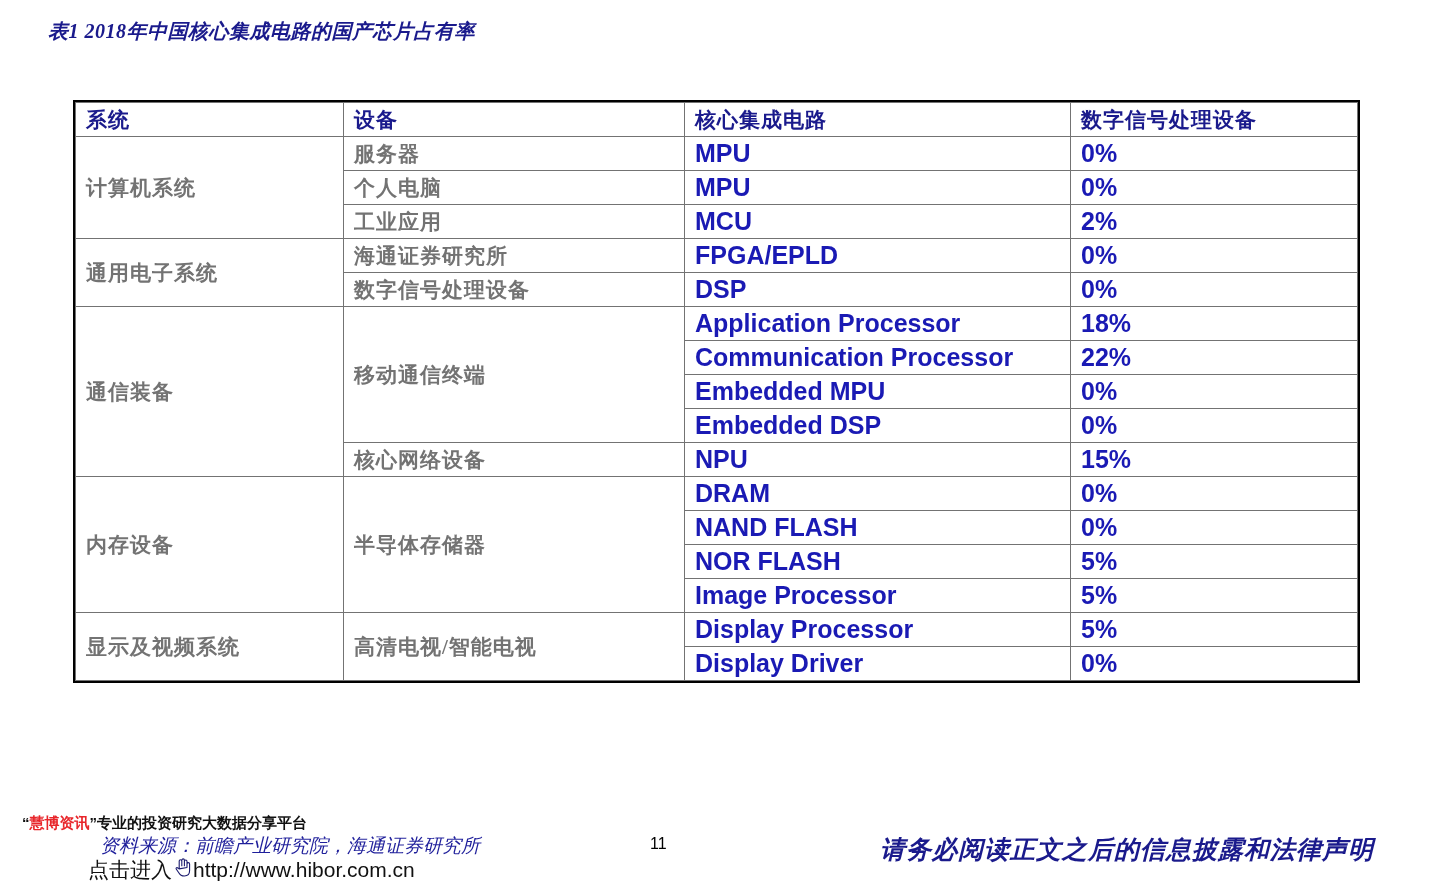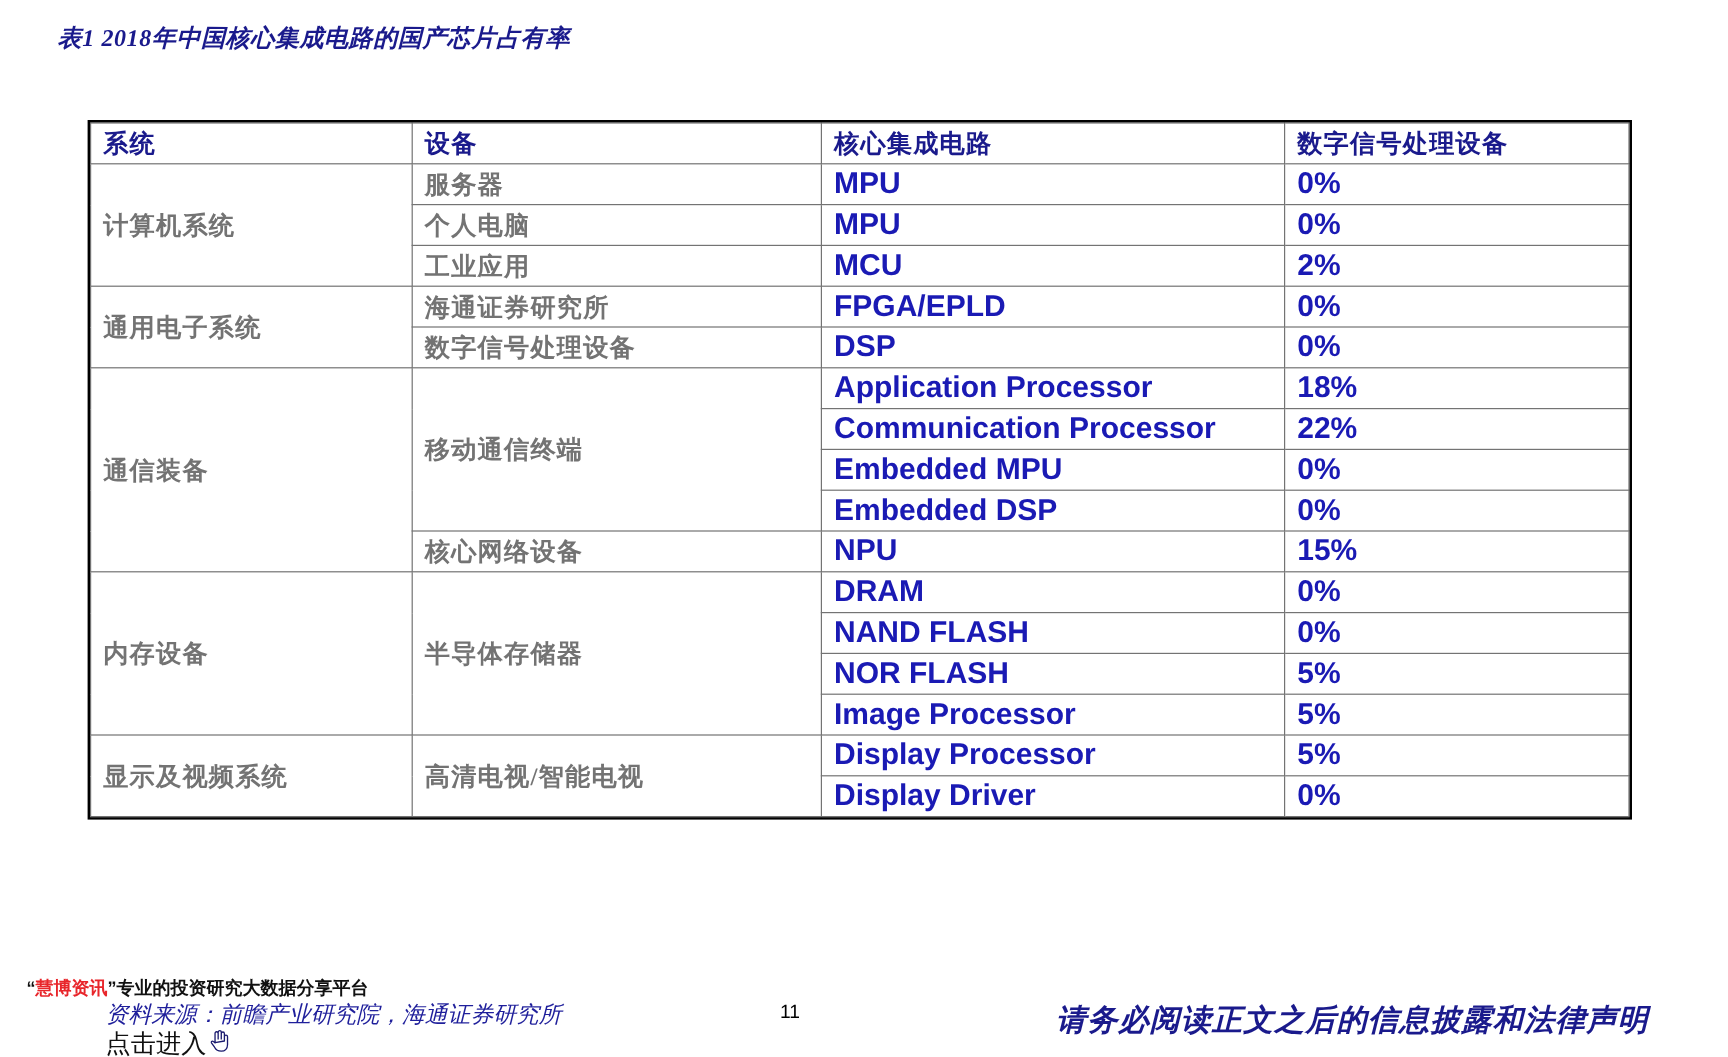--- a/index.html
+++ b/index.html
@@ -81,21 +81,21 @@
     height: 34px;
   }
   
   .grp-top > td { border-top: 3px solid #000000; }
   .hdr-row > td { border-bottom: 3px solid #000000; }
   .last-row > td { border-bottom: 3px solid #000000; }
 
   
   #footer-source {
     position: absolute;
-    left: 88px;
+    left: 100px;
     top: 833px;
     font-family: "Liberation Serif", "DejaVu Serif", serif;
     font-size: 19px;
     font-style: italic;
     color: #1f1f9b;
     white-space: nowrap;
   }
   #footer-pageno {
     position: absolute;
     left: 650px;
@@ -265,13 +265,14 @@
   <span class="cursor-glyph">
     <svg width="17" height="19" viewBox="0 0 17 19" aria-hidden="true">
       <path d="M5.2 11.5V3.2c0-.8.6-1.4 1.3-1.4s1.3.6 1.3 1.4v5.0
                M7.8 8.2V2.3c0-.8.6-1.4 1.3-1.4s1.3.6 1.3 1.4v5.9
                M10.4 8.2V3.4c0-.8.6-1.4 1.3-1.4s1.3.6 1.3 1.4v6.1
                M13 9.5V6.0c0-.8.6-1.4 1.3-1.4s1.3.6 1.3 1.4v6.6
                c0 3.4-2.2 5.4-5.2 5.4-3.2 0-4.6-1.3-5.6-3.3L2.2 11.0
                c-.4-.8 .4-1.7 1.2-1.3l1.8 1.2z" fill="none" stroke="#1a1a6e" stroke-width="1.1" stroke-linejoin="round"></path>
     </svg>
   </span>
+  <span>http://www.hibor.com.cn</span>
 </div>
 
 </body></html>

